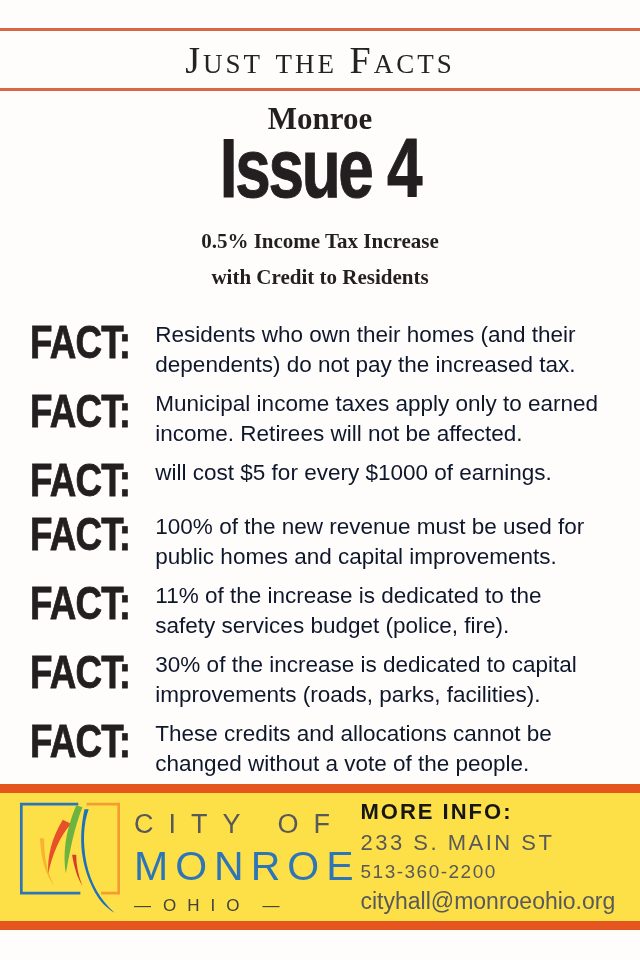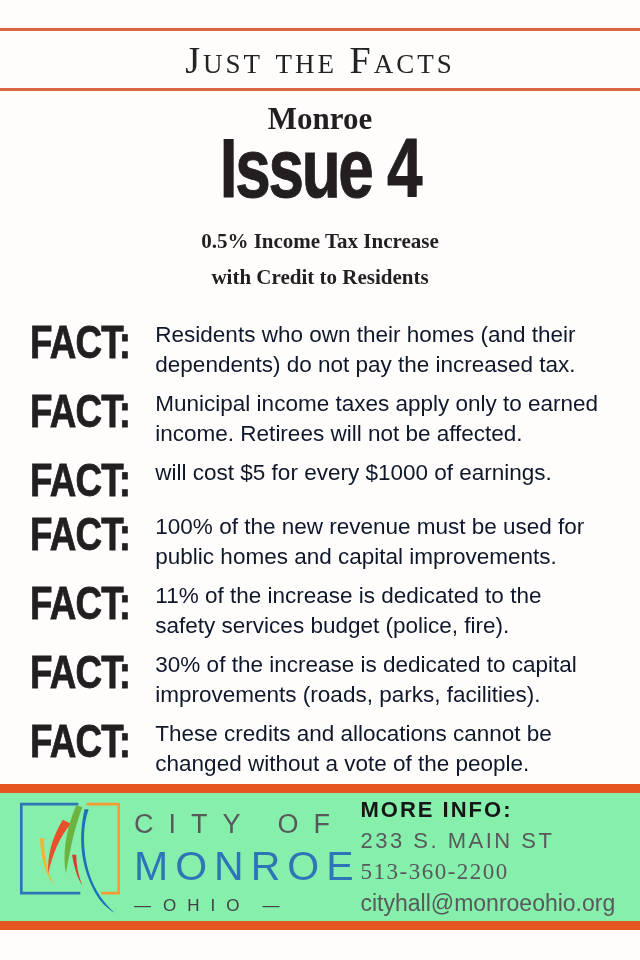--- a/index.html
+++ b/index.html
@@ -36,33 +36,33 @@
     letter-spacing:-1px;color:#231f20;transform:scaleX(0.80);
     transform-origin:left top;white-space:nowrap;-webkit-text-stroke:0.8px #231f20;
   }
   .fact-text{font-size:22.5px;line-height:30px;color:#0f172a;padding-top:1px;}
   .fact-line{display:block;white-space:nowrap;}
   .footer-bar{position:absolute;left:0;width:640px;height:9px;background:#e4551f;}
   .bar-top{top:784px;}
   .bar-bottom{top:921px;}
   .footer{
     position:absolute;top:793px;left:0;width:640px;height:128px;
-    display:flex;align-items:center;background:#86efac;
+    display:flex;align-items:center;background:#fde047;
   }
   .logo{display:flex;align-items:flex-start;padding-left:18px;}
   .logo-mark{width:104px;height:116px;margin-top:4px;flex:0 0 auto;}
   .logo-text{margin-left:12px;margin-top:12px;}
   .logo-cityof{font-size:27px;letter-spacing:15px;color:#58595b;white-space:nowrap;}
   .logo-monroe{font-size:41px;letter-spacing:7px;color:#2e75b8;margin-top:3px;white-space:nowrap;}
   .logo-ohio{display:flex;align-items:center;gap:12px;font-size:17px;letter-spacing:11px;color:#414042;margin-top:6px;}
   .logo-dash{letter-spacing:0;color:#414042;}
   .contact{margin-left:auto;padding-right:26px;text-align:left;}
   .contact-heading{font-weight:bold;font-size:22px;letter-spacing:2px;color:#161616;}
   .contact-line{font-size:22px;letter-spacing:2.5px;color:#58595b;margin-top:5px;}
-  .contact-phone{font-size:23px;letter-spacing:1.5px;font-family:Liberation Serif, serif;}
+  .contact-phone{font-size:19px;letter-spacing:1.5px;}
   .contact-email{font-size:23px;letter-spacing:0;}
 </style>
 </head>
 <body>
 
 <div class="rule rule-top"></div>
 <div class="masthead">
   <div class="masthead-title">Just the Facts</div>
 </div>
 <div class="rule"></div>

